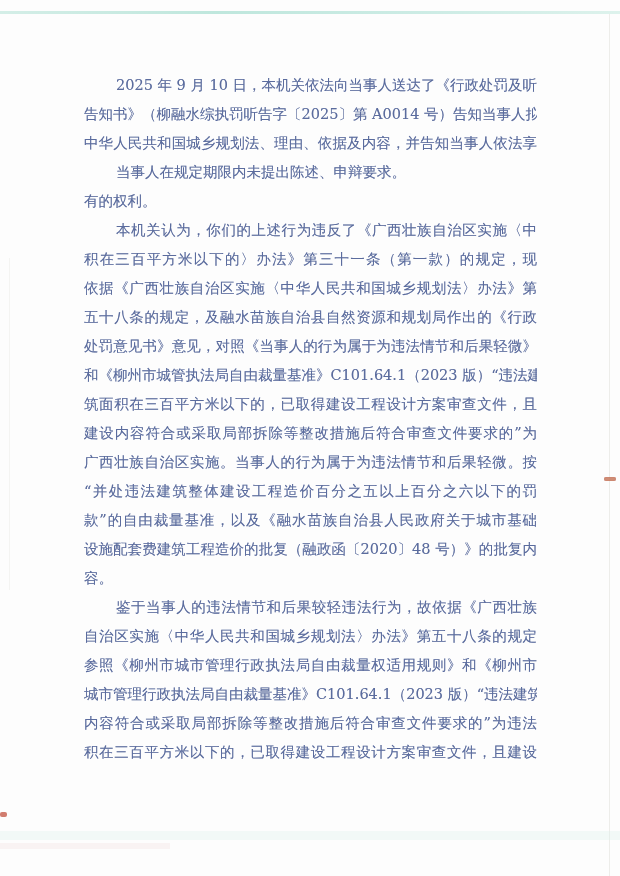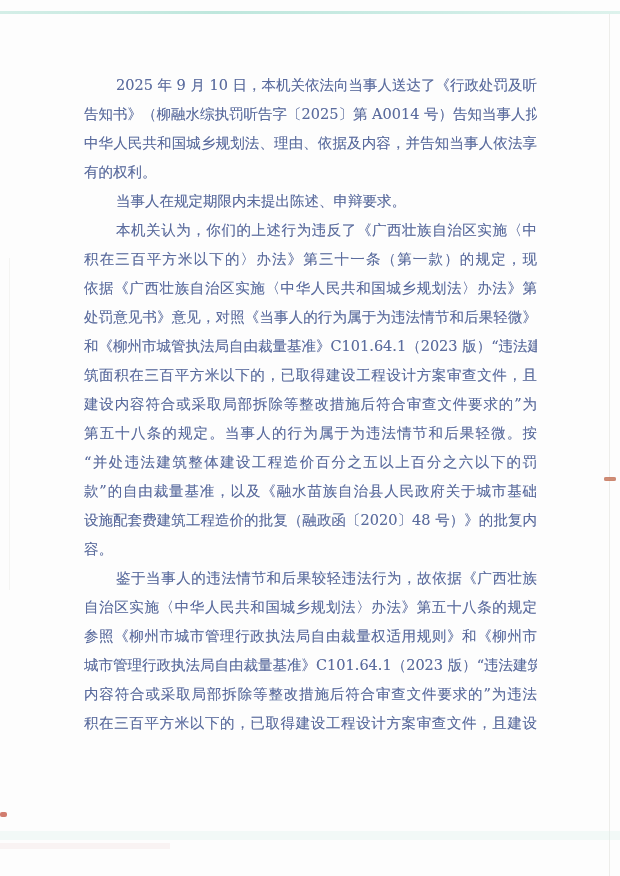--- a/index.html
+++ b/index.html
@@ -115,30 +115,31 @@
   <div class="left-edge-line"></div>
   <div class="red-tick-right"></div>
   <div class="red-dot-left"></div>
   <div class="bottom-band"></div>
   <div class="bottom-smudge"></div>
 
   <div class="doc">
     <div class="line indent">2025 年 9 月 10 日，本机关依法向当事人送达了《行政处罚及听证</div>
     <div class="line">告知书》（柳融水综执罚听告字〔2025〕第 A0014 号）告知当事人拟</div>
     <div class="line">中华人民共和国城乡规划法、理由、依据及内容，并告知当事人依法享</div>
+    <div class="line indent left">当事人在规定期限内未提出陈述、申辩要求。</div>
     <div class="line left">有的权利。</div>
-    <div class="line indent left">当事人在规定期限内未提出陈述、申辩要求。</div>
     <div class="line indent">本机关认为，你们的上述行为违反了《广西壮族自治区实施〈中</div>
     <div class="line">积在三百平方米以下的〉办法》第三十一条（第一款）的规定，现</div>
     <div class="line">依据《广西壮族自治区实施〈中华人民共和国城乡规划法〉办法》第</div>
+    <div class="line">五十八条的规定，及融水苗族自治县自然资源和规划局作出的《行政</div>
     <div class="line">处罚意见书》意见，对照《当事人的行为属于为违法情节和后果轻微》</div>
     <div class="line">和《柳州市城管执法局自由裁量基准》C101.64.1（2023 版）“违法建</div>
     <div class="line">筑面积在三百平方米以下的，已取得建设工程设计方案审查文件，且</div>
     <div class="line">建设内容符合或采取局部拆除等整改措施后符合审查文件要求的”为</div>
-    <div class="line">第五十八条的规定。当事人的行为属于为违法情节和后果轻微。按</div>
+    <div class="line">广西壮族自治区实施。当事人的行为属于为违法情节和后果轻微。按</div>
     <div class="line">“并处违法建筑整体建设工程造价百分之五以上百分之六以下的罚</div>
     <div class="line">款”的自由裁量基准，以及《融水苗族自治县人民政府关于城市基础</div>
     <div class="line">设施配套费建筑工程造价的批复（融政函〔2020〕48 号）》的批复内</div>
     <div class="line left">容。</div>
     <div class="line indent">鉴于当事人的违法情节和后果较轻违法行为，故依据《广西壮族</div>
     <div class="line">自治区实施〈中华人民共和国城乡规划法〉办法》第五十八条的规定</div>
     <div class="line">参照《柳州市城市管理行政执法局自由裁量权适用规则》和《柳州市</div>
     <div class="line">城市管理行政执法局自由裁量基准》C101.64.1（2023 版）“违法建筑面</div>
     <div class="line">内容符合或采取局部拆除等整改措施后符合审查文件要求的”为违法</div>
     <div class="line">积在三百平方米以下的，已取得建设工程设计方案审查文件，且建设</div>

